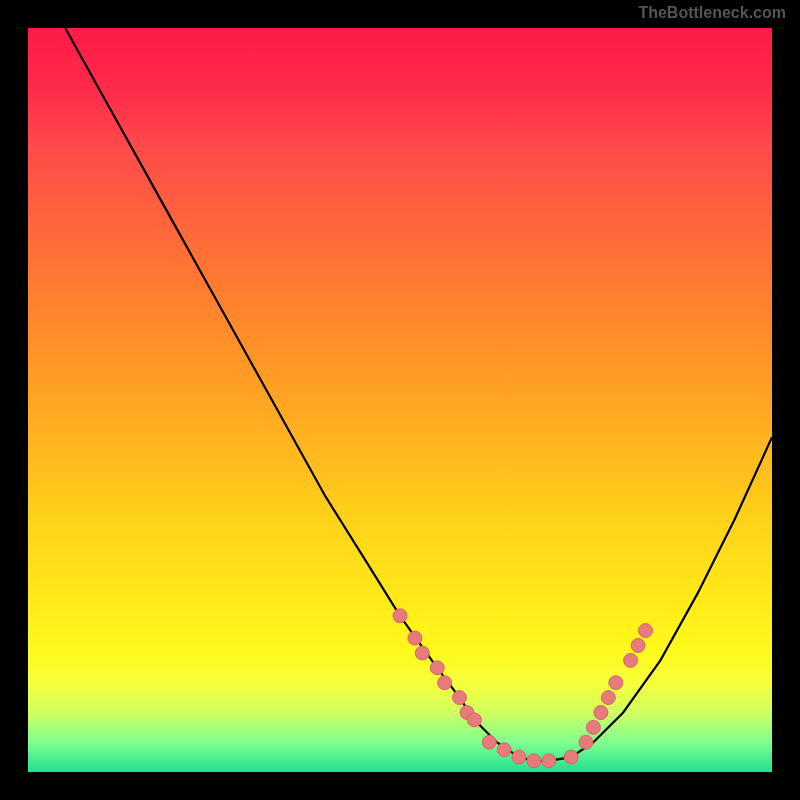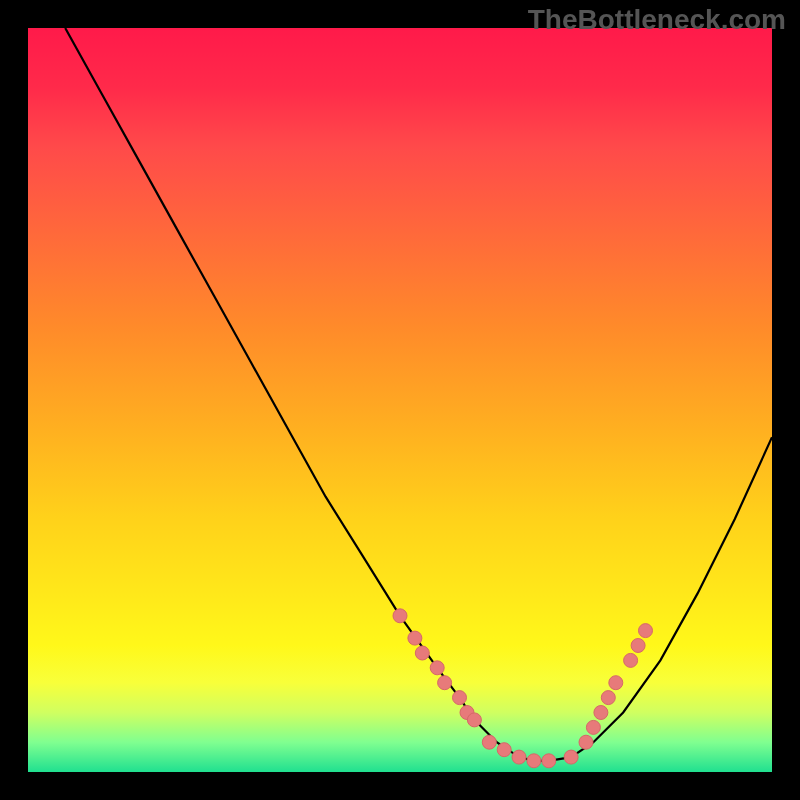--- a/index.html
+++ b/index.html
@@ -9,21 +9,21 @@
     background: #000;
     position: relative;
     overflow: hidden;
     font-family: Arial, sans-serif;
   }
   .watermark {
     position: absolute;
     top: 4px;
     right: 14px;
     color: #555;
-    font-size: 28px;
+    font-size: 16px;
     font-weight: bold;
     z-index: 10;
   }
   .plot-area {
     position: absolute;
     left: 28px;
     top: 28px;
     width: 744px;
     height: 744px;
     overflow: hidden;

